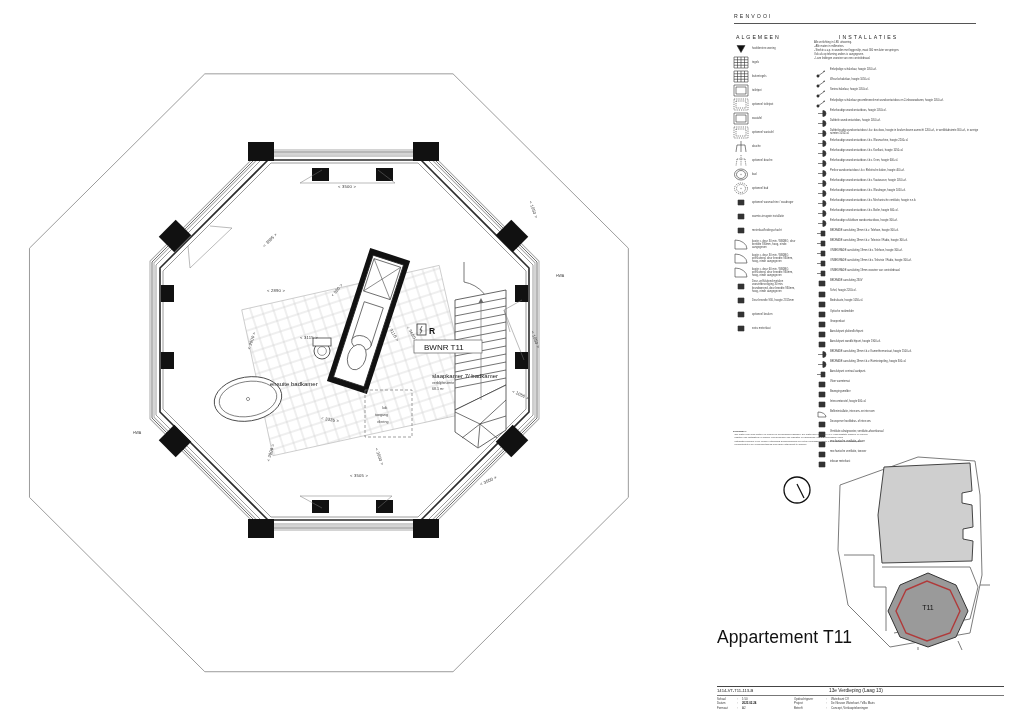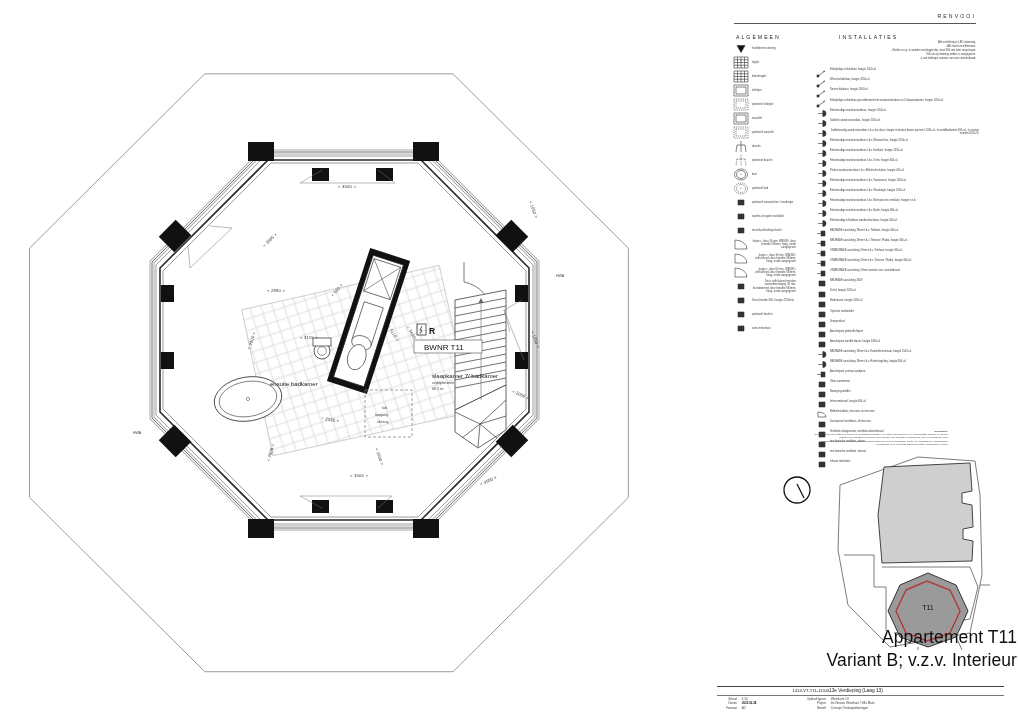--- a/index.html
+++ b/index.html
@@ -16,21 +16,21 @@
   #plan-svg { position: absolute; left: 0; top: 0; }
 
   .dimtxt {
     font-size: 4.2px; fill: #333; font-family: "Liberation Sans", sans-serif;
     letter-spacing: .2px;
   }
   .roomtxt { font-size: 6px; fill: #222; font-family: "Liberation Sans", sans-serif; }
   .smalltxt { font-size: 3.6px; fill: #444; font-family: "Liberation Sans", sans-serif; }
 
   
-  #right { position: absolute; left: 700px; top: 0; width: 318px; height: 720px; text-align: right; }
+  #right { position: absolute; left: 700px; top: 0; width: 318px; height: 720px; }
 
   .renvooi-head {
     position: absolute; left: 34px; top: 13px; width: 242px;
     font-size: 5.2px; letter-spacing: 2.1px; color: #2b2b2b;
   }
   .renvooi-rule {
     position: absolute; left: 34px; top: 23px; width: 242px; height: 1px; background: #555;
   }
 
   .col-head {
@@ -943,21 +943,20 @@
         <polygon points="70,130 98,118 126,130 138,156 126,182 98,192 70,182 58,156" fill="#9a9a9a" stroke="#333" stroke-width="1"></polygon>
         <polygon points="76,135 97,126 120,135 130,156 120,178 97,186 76,178 66,156" fill="none" stroke="#b03a3a" stroke-width="1.4"></polygon>
         <text x="98" y="155" font-size="7" text-anchor="middle" fill="#111" font-family="Liberation Sans, sans-serif">T11</text>
 
         <path d="M 88,192 L 88,195 M 128,186 L 132,195 M 150,130 L 160,130" fill="none" stroke="#6d6d6d" stroke-width="0.9"></path>
       </svg>
     </div>
 
     <div id="title-big">
       <div class="t1">Appartement T11</div>
-      <div class="t2">Variant B; v.z.v. Interieur</div>
     </div>
 
     <div id="tblock">
       <div id="tb-rule-top"></div>
       <div id="tb-rowtop">
         <div id="tb-code">1414-VT-T11-113-B</div>
         <div id="tb-floor">13e Verdieping (Laag 13)</div>
       </div>
       <div id="tb-rule-mid"></div>
       <div id="tb-grid">

